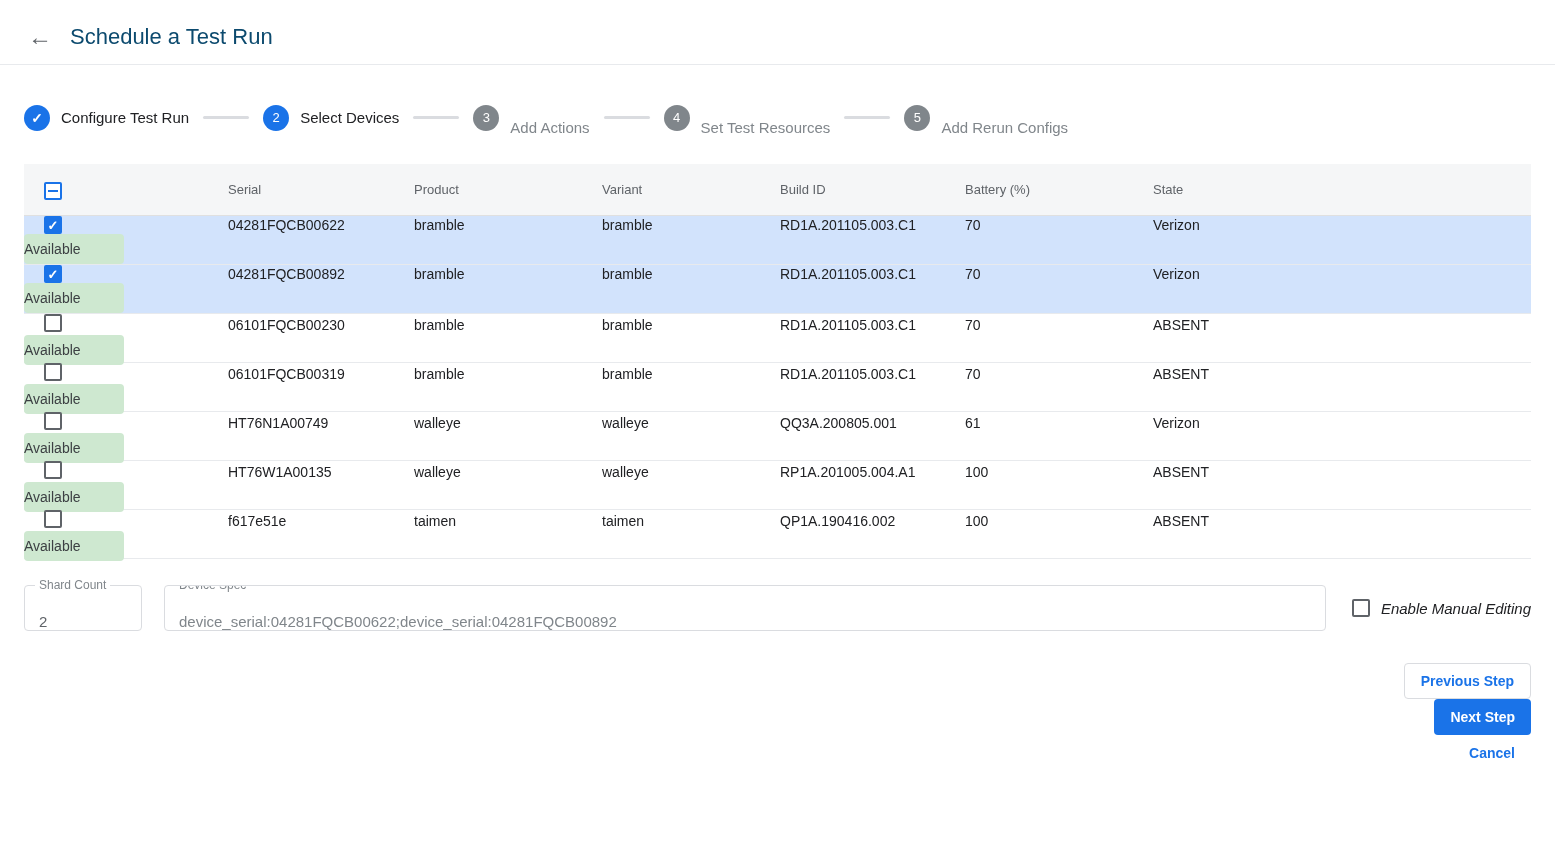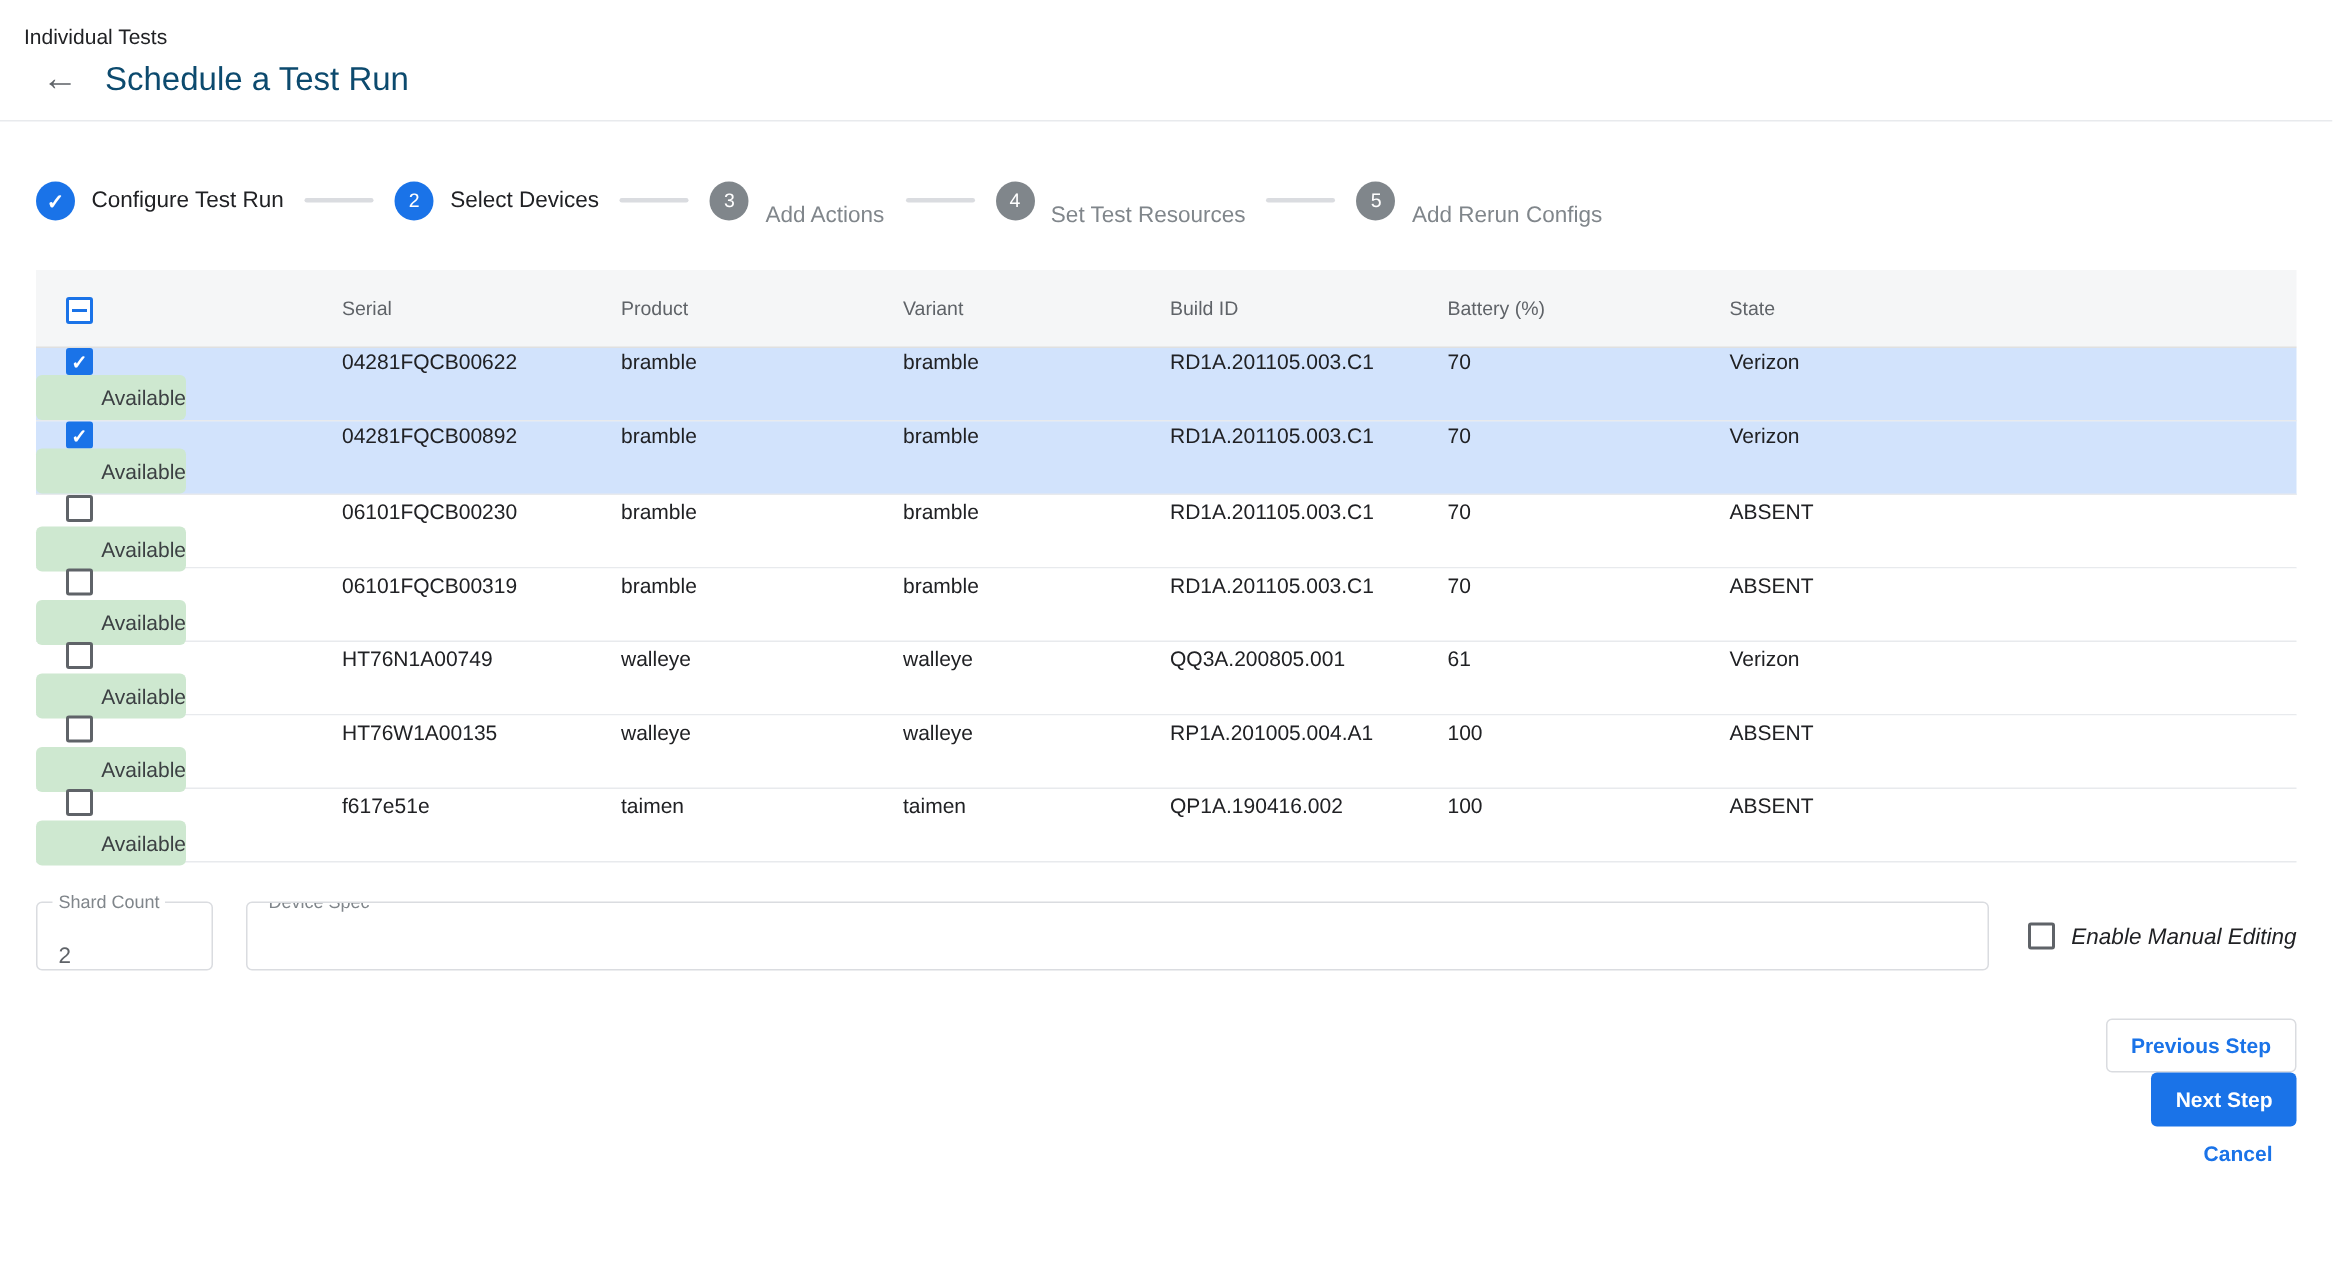--- a/index.html
+++ b/index.html
@@ -62,21 +62,21 @@
     border: 2px solid #5f6368; border-radius: 2px;
     display: inline-flex; align-items: center; justify-content: center;
     background: #fff; cursor: pointer;
   }
   .checkbox.checked { background: #1a73e8; border-color: #1a73e8; }
   .checkbox.checked::after { content: "✓"; color: #fff; font-size: 13px; font-weight: bold; line-height: 1; }
   .checkbox.indeterminate { border-color: #1a73e8; }
   .checkbox.indeterminate::after { content: ""; display: block; width: 10px; height: 2px; background: #1a73e8; }
 
   .badge {
-    display: inline-block; min-width: 100px; text-align: right;
+    display: inline-block; min-width: 100px; text-align: left;
     padding: 7px 0; border-radius: 4px;
     background: #cee8d0; color: #3c4043; font-size: 14px;
   }
 
   
   .form-row { display: flex; align-items: center; margin-top: 26px; }
   .field {
     position: relative;
     border: 1px solid #dadce0; border-radius: 4px;
     height: 46px; display: flex; align-items: flex-end;
@@ -102,21 +102,20 @@
     cursor: pointer; display: inline-flex; align-items: center; justify-content: center;
   }
   .btn-outlined { background: #fff; border: 1px solid #dadce0; color: #1a73e8; }
   .btn-filled { background: #1a73e8; border: none; color: #fff; margin-left: 21px; }
   .btn-text { background: none; border: none; color: #1a73e8; margin-left: 18px; }
 </style>
 </head>
 <body>
 
 <div class="page-header">
-  <div class="breadcrumb">Individual Tests</div>
   <div class="title-row">
     <span class="back-arrow">←</span>
     <span class="page-title">Schedule a Test Run</span>
   </div>
 </div>
 <div class="header-divider"></div>
 
 <div class="main">
 
   <div class="stepper">
@@ -268,20 +267,21 @@
   </div>
   </div>
 
   <div class="form-row">
     <div class="field shard-field">
       <span class="field-label">Shard Count</span>
       <span class="shard-value">2</span>
     </div>
     <div class="field spec-field">
       <span class="field-label">Device Spec</span>
+      <span class="spec-value">device_serial:04281FQCB00622;device_serial:04281FQCB00892</span>
     </div>
     <div class="manual-edit">
       <span class="checkbox"></span>
       <span class="manual-edit-label">Enable Manual Editing</span>
     </div>
   </div>
 
   <div class="actions">
     <button class="btn btn-outlined">Previous Step</button>
     <button class="btn btn-filled">Next Step</button>

